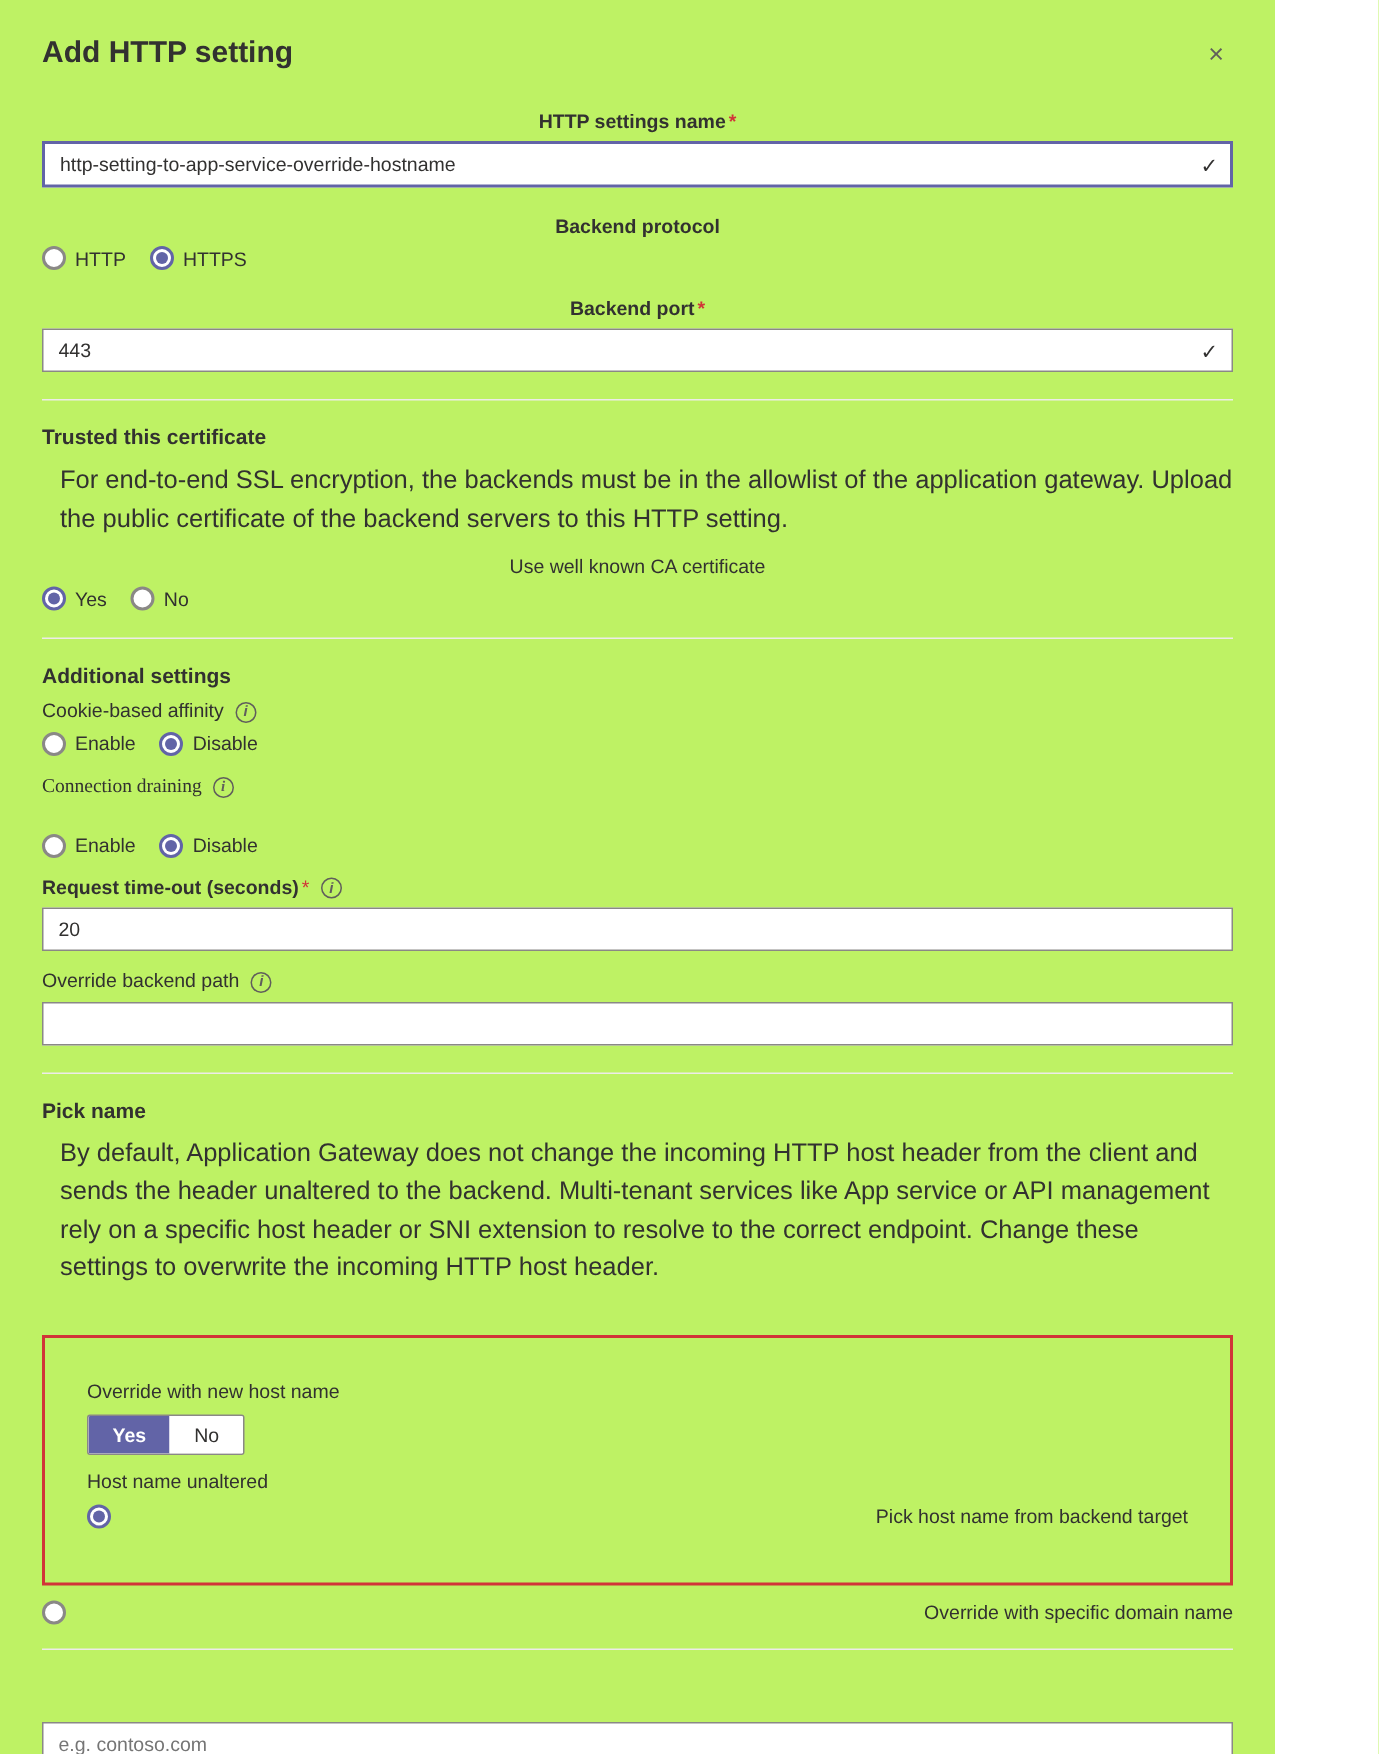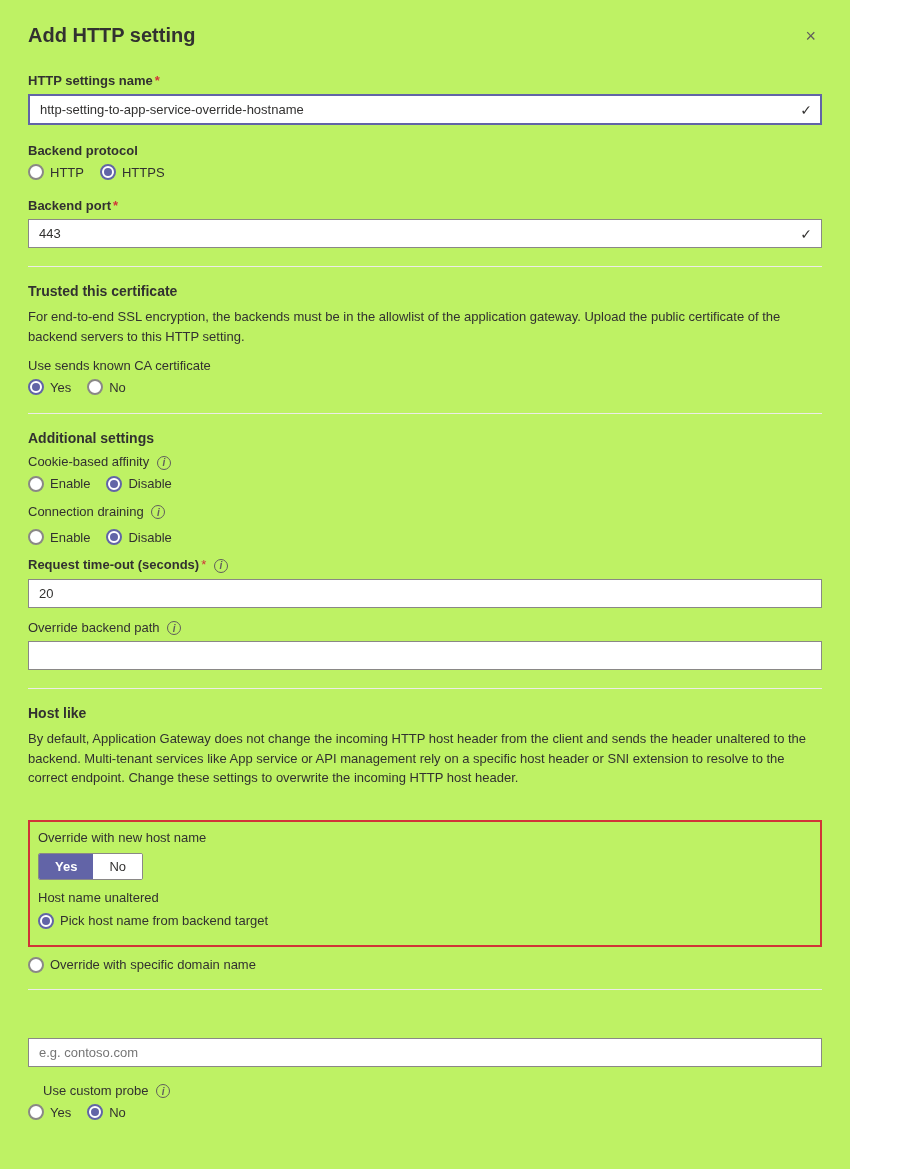--- a/index.html
+++ b/index.html
@@ -37,20 +37,21 @@
       padding: 2px 6px;
     }
     .form-section {
       margin-bottom: 18px;
     }
     .field-label {
       display: block;
       font-weight: 600;
       margin-bottom: 6px;
       font-size: 13px;
+      text-align: center;
     }
     .required-star {
       color: #d13438;
       margin-left: 2px;
     }
     .text-input {
       width: 100%;
       border: 1px solid #8a8886;
       padding: 6px 10px;
       font-size: 13px;
@@ -73,20 +74,21 @@
       display: flex;
       align-items: center;
       gap: 16px;
       margin-top: 4px;
     }
     .radio-item {
       display: flex;
       align-items: center;
       gap: 6px;
       cursor: pointer;
+      justify-content: space-between;
     }
     .radio-input {
       appearance: none;
       width: 16px;
       height: 16px;
       border-radius: 50%;
       border: 2px solid #8a8886;
       background: #fff;
       cursor: pointer;
       position: relative;
@@ -107,24 +109,25 @@
       border-radius: 50%;
       background: #6264a7;
     }
     .section-heading {
       font-weight: 700;
       font-size: 14px;
       margin-bottom: 8px;
       margin-top: 4px;
     }
     .section-desc {
-      font-size: 13px;
+      font-size: 17px;
       color: #323130;
       margin-bottom: 12px;
       line-height: 1.5;
+      margin-left: 12px;
     }
     .info-icon {
       display: inline-flex;
       align-items: center;
       justify-content: center;
       width: 14px;
       height: 14px;
       border-radius: 50%;
       border: 1px solid #605e5c;
       color: #605e5c;
@@ -152,21 +155,21 @@
       background: #fff;
       color: #323130;
     }
     .toggle-btn.active {
       background: #6264a7;
       color: #fff;
       font-weight: 600;
     }
     .highlighted-section {
       border: 2px solid #d13438;
-      padding: 8px;
+      padding: 28px;
       margin-bottom: 12px;
       margin-top: 32px;
     }
     .divider {
       border: none;
       border-top: 1px solid #edebe9;
       margin: 16px 0;
     }
   </style>
 </head>
@@ -211,21 +214,21 @@
       <input type="text" class="text-input" style="padding-right: 42px;" value="443">
       <span class="input-check">✓</span>
     </div>
   </div>
 
   <hr class="divider">
 
   <div class="form-section">
     <div class="section-heading">Trusted this certificate</div>
     <p class="section-desc">For end-to-end SSL encryption, the backends must be in the allowlist of the application gateway. Upload the public certificate of the backend servers to this HTTP setting.</p>
-    <label class="field-label" style="font-weight:400;">Use sends known CA certificate</label>
+    <label class="field-label" style="font-weight:400;">Use well known CA certificate</label>
     <div class="radio-group">
       <label class="radio-item">
         <div class="radio-input checked"></div>
         <span>Yes</span>
       </label>
       <label class="radio-item">
         <div class="radio-input"></div>
         <span>No</span>
       </label>
     </div>
@@ -247,21 +250,21 @@
           <span>Enable</span>
         </label>
         <label class="radio-item">
           <div class="radio-input checked"></div>
           <span>Disable</span>
         </label>
       </div>
     </div>
 
     <div style="margin-bottom:12px;">
-      <div style="margin-bottom:10px;">
+      <div style="margin-bottom:24px;font-family:Liberation Serif, serif;">
         <span class="field-label" style="display:inline; font-weight:400;">Connection draining</span>
         <span class="info-icon">i</span>
       </div>
       <div class="radio-group">
         <label class="radio-item">
           <div class="radio-input"></div>
           <span>Enable</span>
         </label>
         <label class="radio-item">
           <div class="radio-input checked"></div>
@@ -287,21 +290,21 @@
       </div>
       <div class="input-wrapper">
         <input type="text" class="text-input" value="" style="">
       </div>
     </div>
   </div>
 
   <hr class="divider">
 
   <div class="form-section">
-    <div class="section-heading">Host like</div>
+    <div class="section-heading">Pick name</div>
     <p class="section-desc">By default, Application Gateway does not change the incoming HTTP host header from the client and sends the header unaltered to the backend. Multi-tenant services like App service or API management rely on a specific host header or SNI extension to resolve to the correct endpoint. Change these settings to overwrite the incoming HTTP host header.</p>
 
     <div class="highlighted-section">
 
       <div style="margin-bottom:10px;">
         <div style="margin-bottom:8px; font-weight:400;">Override with new host name</div>
         <div class="toggle-group">
           <button class="toggle-btn active">Yes</button>
           <button class="toggle-btn">No</button>
         </div>

